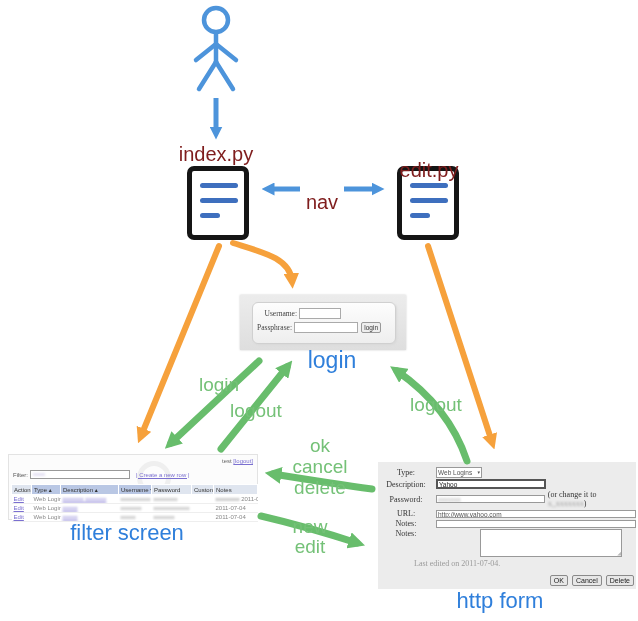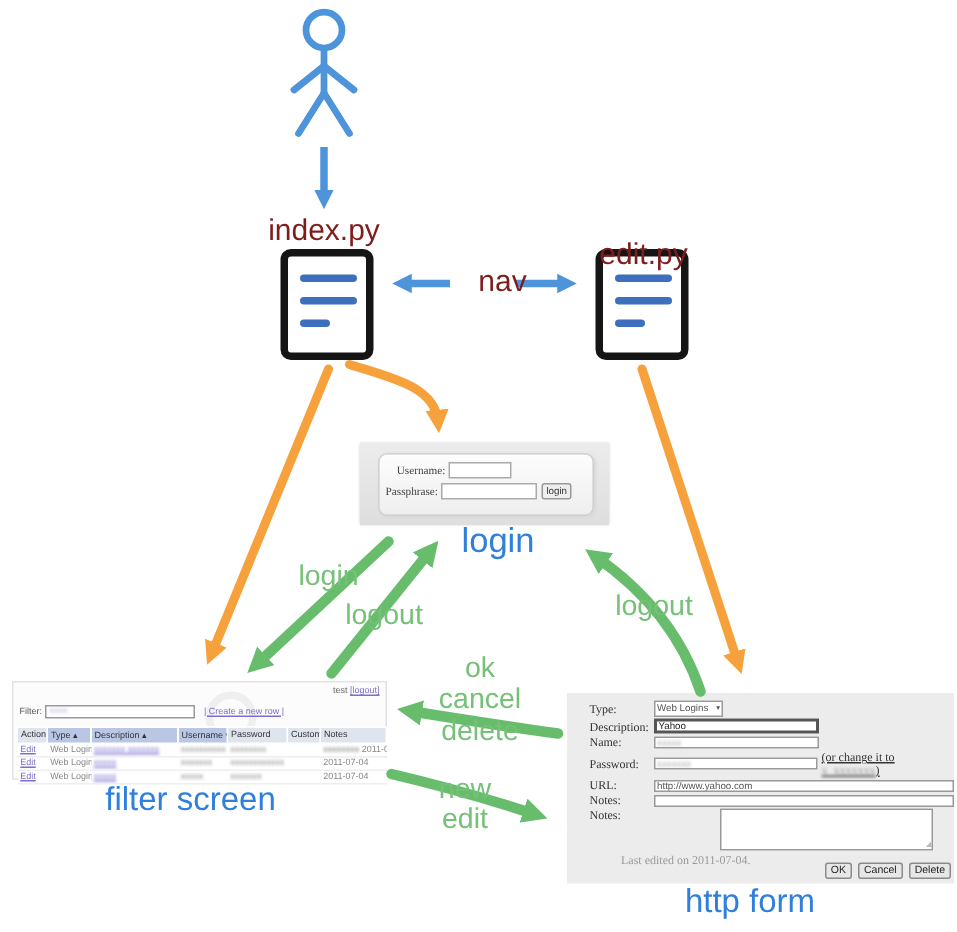--- a/index.html
+++ b/index.html
@@ -50,21 +50,21 @@
     border-collapse:collapse; table-layout:fixed; font-size:6px; }
   #filter-table th { font-weight:normal; text-align:left; padding:1px 2px; color:#333;
     background:#dfe5ef; border:1px solid #fff; white-space:nowrap; overflow:hidden; }
   #filter-table th.sorted { background:#b9c7e4; }
   #filter-table td { padding:1px 2px; border-bottom:1px solid #eee; color:#888;
     white-space:nowrap; overflow:hidden; background:#fff; }
   
   #edit-shot { left:378px; top:462px; width:258px; height:127px; background:#ececec;
     font-family:"Liberation Serif", serif; font-size:8px; color:#333; padding-top:5px; }
   .erow { display:flex; align-items:center; margin-bottom:1px; }
-  .erow .el { width:56px; text-align:left; margin-right:2px; flex:none;padding-left:15px; }
+  .erow .el { width:56px; text-align:center; margin-right:2px; flex:none; }
   .efield { background:#fff; border:1px solid #999; height:8px;
     font-family:"Liberation Sans", sans-serif; font-size:6.5px; color:#555;
     padding:0 1px; line-height:7px; overflow:hidden; }
   #desc-field { border:2px solid #555; height:10px; color:#222; }
   #type-select { width:46px; height:11px; display:flex; justify-content:space-between;
     align-items:center; }
   #notes-area { width:142px; height:28px; position:relative; }
   #resize-handle { position:absolute; right:0; bottom:-1px; font-size:5px; color:#bbb; }
   #last-edited { color:#9a9a9a; margin:2px 0 1px 36px; }
   #edit-buttons { position:absolute; right:2px; bottom:3px; }
@@ -124,21 +124,21 @@
 
     <path d="M259,361 L171,443" stroke="#68bd6c" stroke-width="7" fill="none" stroke-linecap="round" marker-end="url(#ah-green)"></path>
     <path d="M221,449 L287,367" stroke="#68bd6c" stroke-width="7" fill="none" stroke-linecap="round" marker-end="url(#ah-green)"></path>
     <path d="M467,461 Q449,407 397,371" stroke="#68bd6c" stroke-width="7" fill="none" stroke-linecap="round" marker-end="url(#ah-green)"></path>
     <path d="M372,489 Q335,484 273,474" stroke="#68bd6c" stroke-width="7" fill="none" stroke-linecap="round" marker-end="url(#ah-green)"></path>
     <path d="M261,516 Q308,527 357,543" stroke="#68bd6c" stroke-width="7" fill="none" stroke-linecap="round" marker-end="url(#ah-green)"></path>
   </svg>
 
   <div class="blue-label" style="left:166px;top:143px;width:100px;">index.py</div>
   <div class="blue-label" style="left:379px;top:143px;width:100px;margin-top:16px;">edit.py</div>
-  <div class="blue-label" style="left:302px;top:177px;width:40px;margin-left:13px;">nav</div>
+  <div class="blue-label" style="left:302px;top:191px;width:40px;">nav</div>
   <div class="caption" style="left:290px;top:347px;width:84px;font-size:23px;">login</div>
   <div class="caption" style="left:47px;top:520px;width:160px;">filter screen</div>
   <div class="caption" style="left:445px;top:588px;width:110px;">http form</div>
 
   <div class="green-label" style="left:186px;top:374px;width:66px;">login</div>
   <div class="green-label" style="left:221px;top:400px;width:70px;">logout</div>
   <div class="green-label" style="left:401px;top:394px;width:70px;">logout</div>
   <div class="green-label" style="left:285px;top:435px;width:70px;">
     <div>ok</div>
     <div>cancel</div>
@@ -233,27 +233,23 @@
       <span class="efield" id="type-select">
         <span>Web Logins</span>
         <span style="font-size:5px;color:#555;">▾</span>
       </span>
     </div>
     <div class="erow">
       <span class="el">Description:</span>
       <span class="efield w110" id="desc-field"><span>Yahoo</span></span>
     </div>
     <div class="erow">
-      <span class="el">Name:</span>
-      <span class="efield w110"><span class="blur" style="color:#b0b0b0;">xxxxx</span></span>
-    </div>
-    <div class="erow">
       <span class="el">Password:</span>
       <span class="efield w110"><span class="blur" style="color:#b0b0b0;">xxxxxxx</span></span>
-      <span style="margin-left:3px;text-decoration:underline;">
+      <span style="margin-left:3px;">
         <span>(or change it to </span><span class="blur" style="color:#9a9a9a;">x_xxxxxxx</span><span>)</span>
       </span>
     </div>
     <div class="erow">
       <span class="el">URL:</span>
       <span class="efield w205"><span>http://www.yahoo.com</span></span>
     </div>
     <div class="erow">
       <span class="el">Notes:</span>
       <span class="efield w205"><span></span></span>

